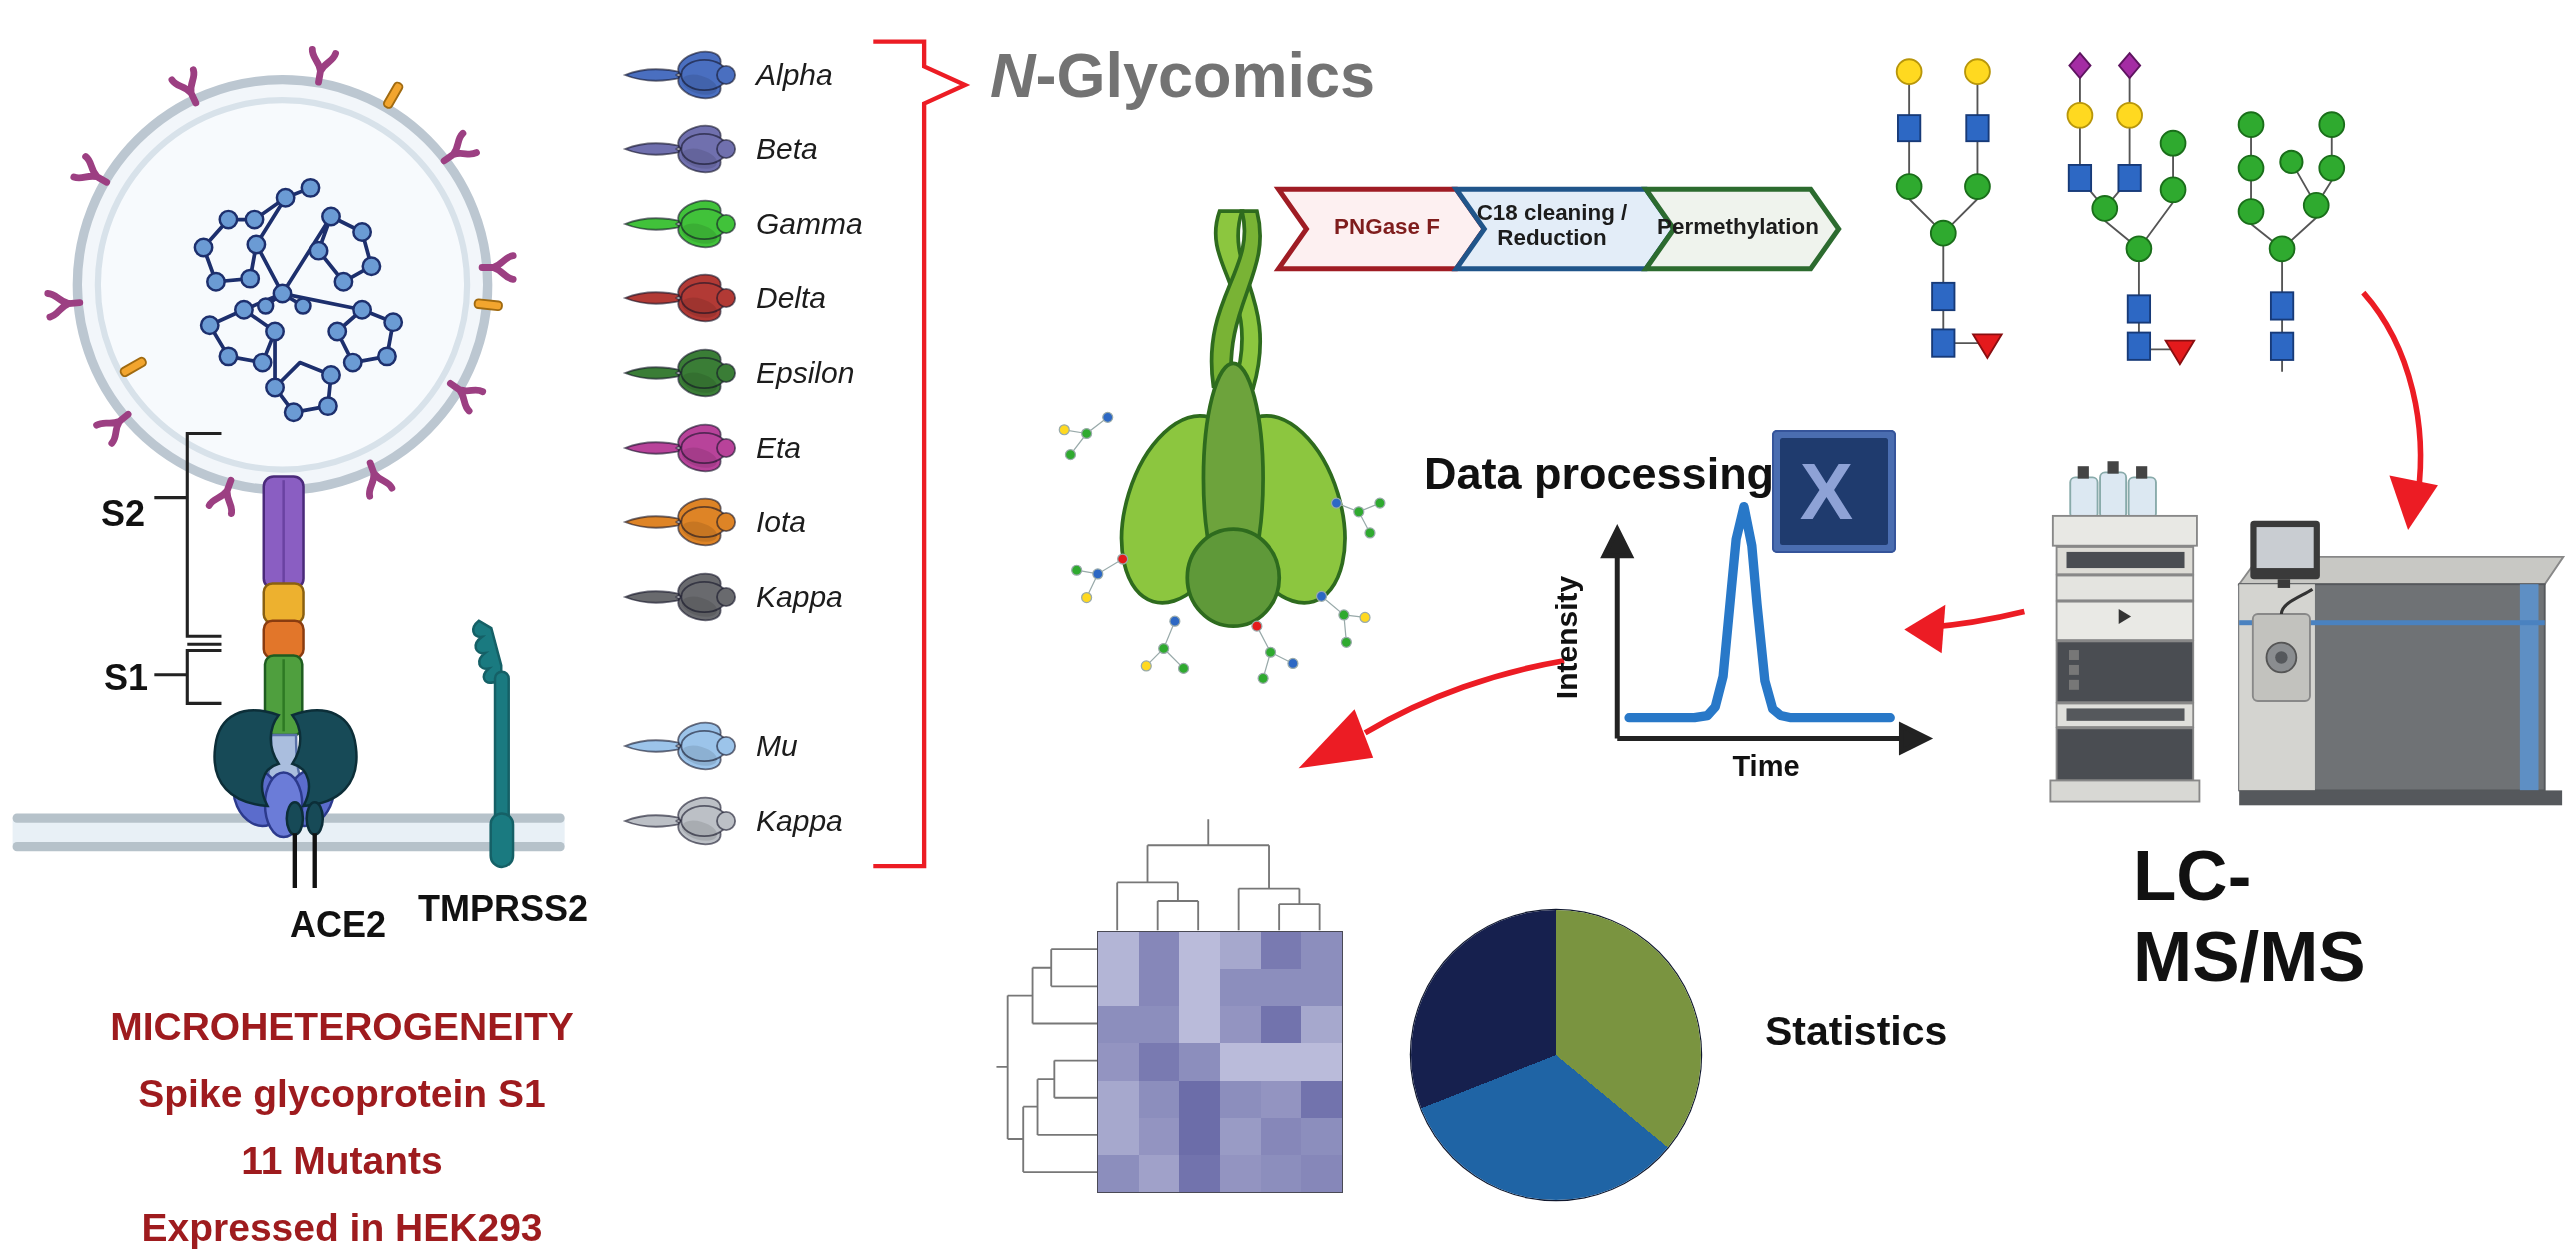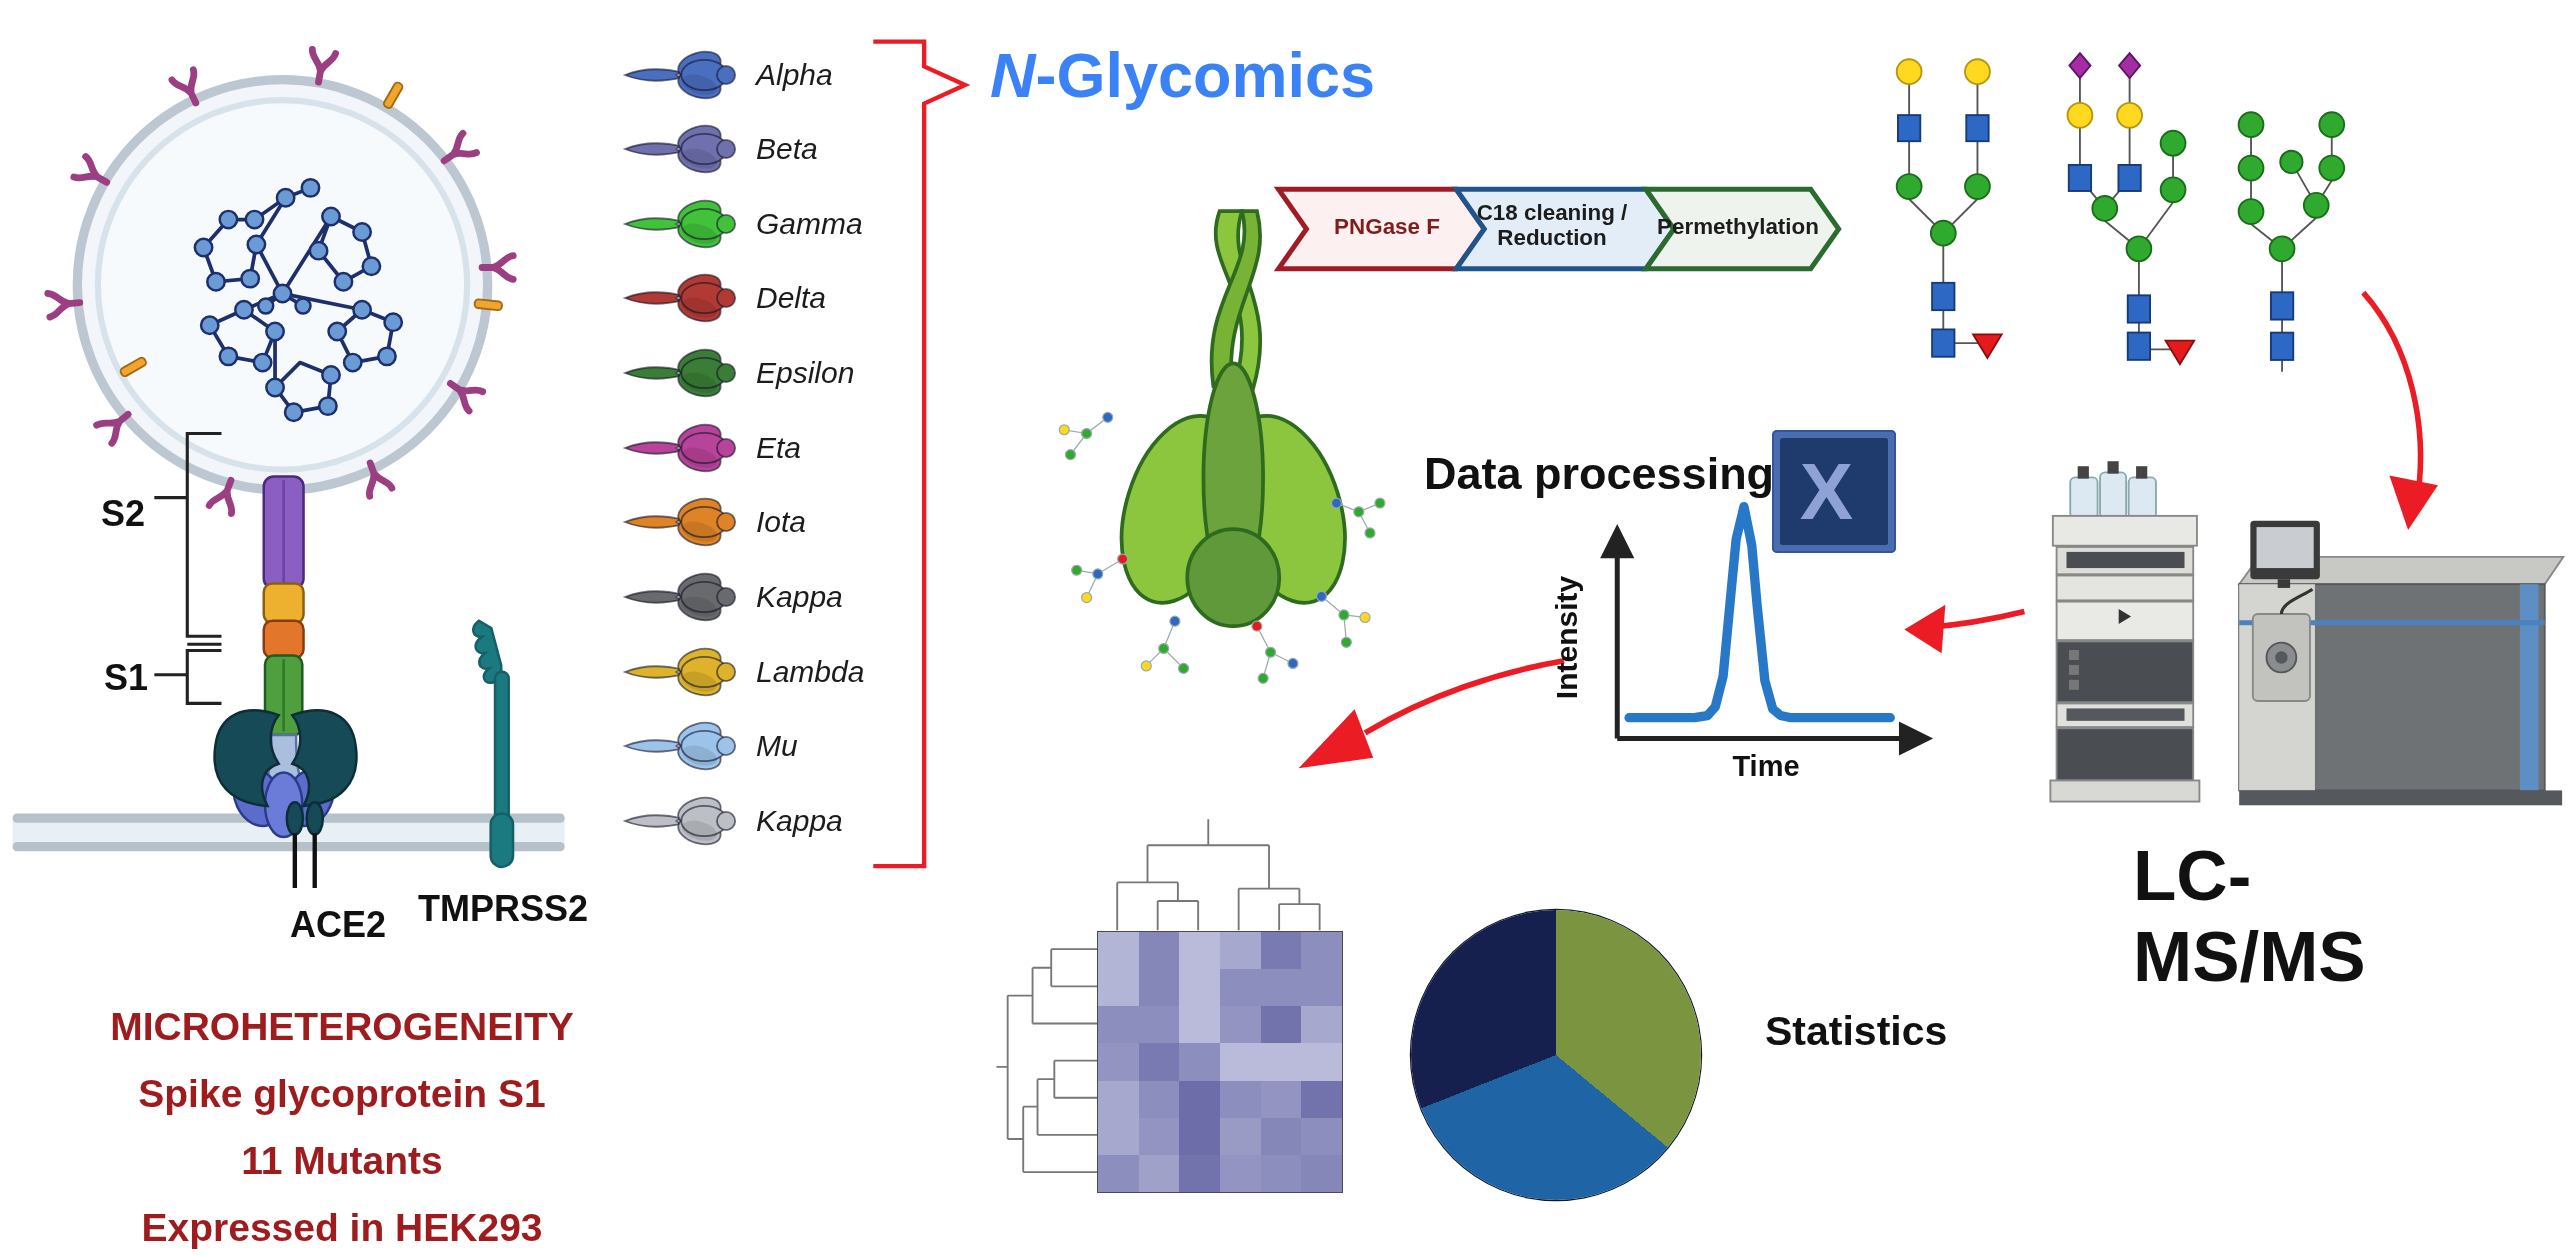--- a/index.html
+++ b/index.html
@@ -7,21 +7,21 @@
           font-family:"Liberation Sans", sans-serif;}
   .abs{position:absolute;}
   .lbl{color:#111;font-weight:bold;}
   
   #sars-title{left:112px;top:15px;width:386px;text-align:center;font-size:41px;letter-spacing:0.6px;}
   
   .variant-row{position:absolute;left:622px;width:280px;height:68px;}
   .variant-dart{position:absolute;left:0;top:0;width:121px;height:62px;}
   .variant-label{position:absolute;left:134px;top:13.7px;font-size:30px;font-weight:normal;font-style:italic;color:#1c1c1c;}
   
-  #nglyco-title{left:990px;top:39px;font-size:63px;font-weight:bold;color:#3b82f6;}
+  #nglyco-title{left:990px;top:39px;font-size:63px;font-weight:bold;color:#737373;}
   #nglyco-title .it{font-style:italic;}
   .chev-label{position:absolute;font-size:22.4px;font-weight:bold;text-align:center;line-height:1.12;}
   
   #dp-title{left:1424px;top:448px;font-size:45px;}
   #sw-icon{left:1772px;top:430px;width:124px;height:123px;background:#4a6db0;border-radius:5px;box-shadow:0 0 0 1.9px #35549a inset;}
   #sw-icon .inner{position:absolute;left:8px;top:8px;right:8px;bottom:8px;background:#1f3b6e;border-radius:2.5px;
        display:flex;align-items:center;justify-content:center;}
   #sw-icon .x{font-size:80px;font-weight:bold;color:#8ea2d6;transform:translateX(-7.5px);}
   #int-label{left:1550px;top:731px;width:187px;font-size:30px;transform:rotate(-90deg);transform-origin:0 0;text-align:center;}
   #time-label{left:1704px;top:750px;width:124px;text-align:center;font-size:29px;}
@@ -230,26 +230,20 @@
         <use href="#dart"></use>
       </svg>
     <span class="variant-label">Iota</span>
     </div>
   <div class="variant-row" style="top:566px">
     <svg class="variant-dart" viewBox="0 0 200 100" style="color: rgb(105, 106, 110);">
         <use href="#dart"></use>
       </svg>
     <span class="variant-label">Kappa</span>
     </div>
-  <div class="variant-row" style="top:641px">
-    <svg class="variant-dart" viewBox="0 0 200 100" style="color: rgb(221, 179, 43);">
-        <use href="#dart"></use>
-      </svg>
-    <span class="variant-label">Lambda</span>
-    </div>
   <div class="variant-row" style="top:715px">
     <svg class="variant-dart" viewBox="0 0 200 100" style="color: rgb(156, 196, 234);">
         <use href="#dart"></use>
       </svg>
     <span class="variant-label">Mu</span>
     </div>
   <div class="variant-row" style="top:790px">
     <svg class="variant-dart" viewBox="0 0 200 100" style="color: rgb(188, 192, 198);">
         <use href="#dart"></use>
       </svg>

